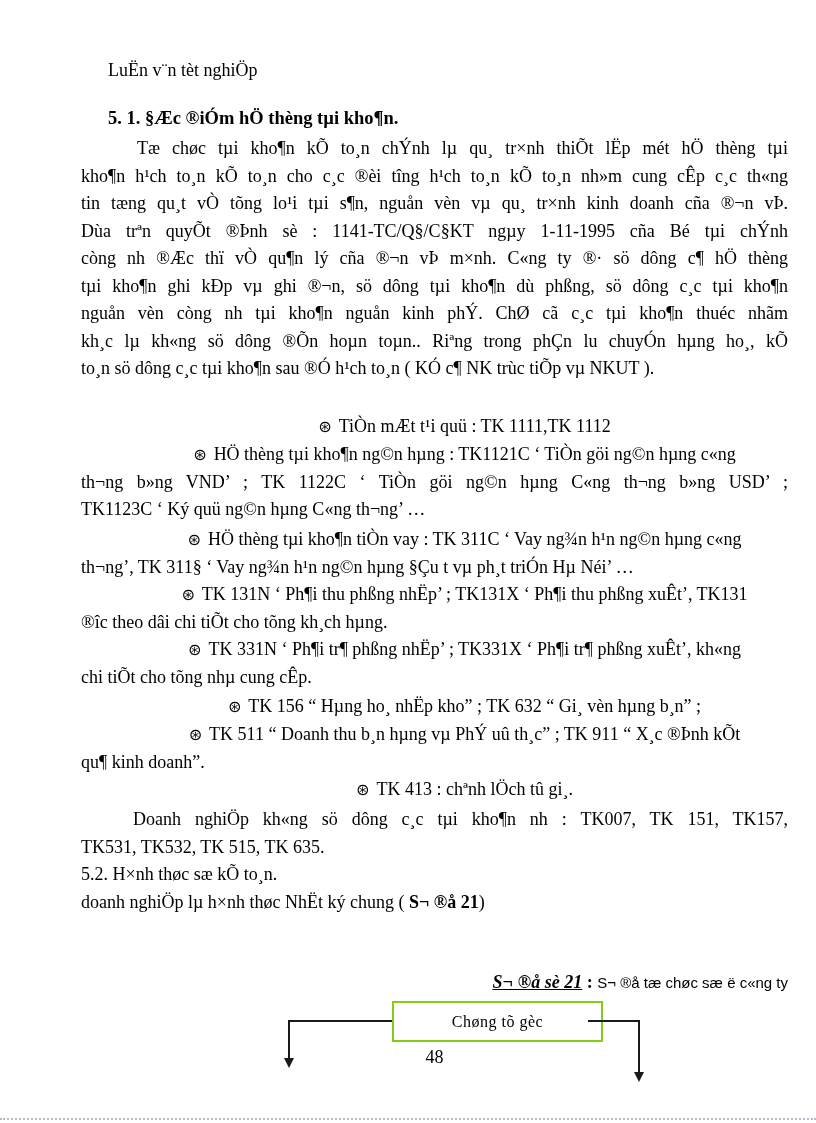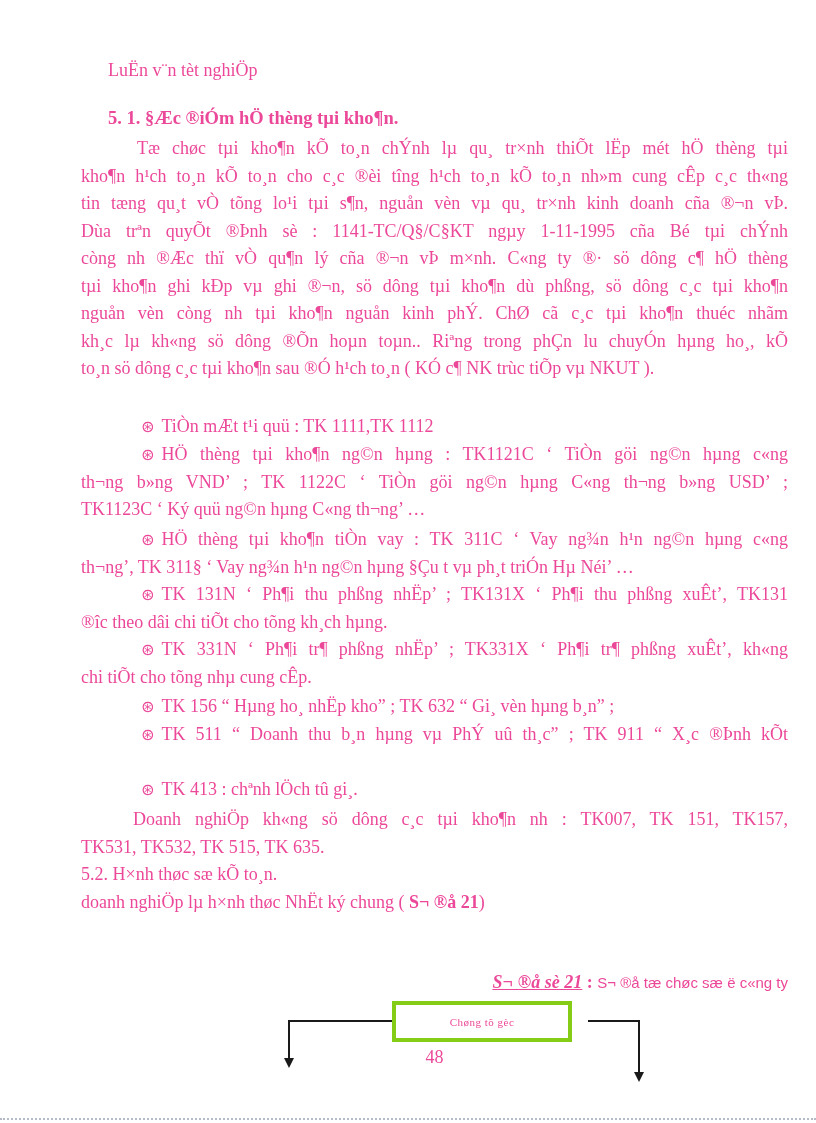--- a/index.html
+++ b/index.html
@@ -1,48 +1,48 @@
 <!DOCTYPE html>
 <html><head>
 <meta charset="utf-8">
 <style>
   * { margin:0; padding:0; box-sizing:border-box; }
   html,body { background:#ffffff; }
   .page {
     position:relative; width:816px; height:1123px; background:#ffffff;
-    font-family:"Liberation Serif","DejaVu Serif",serif; color:#ec4899;
+    font-family:"Liberation Serif","DejaVu Serif",serif; color:#000000;
     overflow:hidden;
   }
   .block { position:absolute; left:81px; width:707px; }
   .narrow { left:108px; width:680px; }
   .hdr { top:59px; display:flex; justify-content:space-between; font-size:18px; line-height:22px; }
   .h51 { top:105px; font-weight:bold; font-size:18.5px; line-height:26px; }
   .h52 { top:861px; font-weight:normal; font-size:18px; line-height:27.5px; }
   .line { font-size:18px; line-height:27.5px; height:27.5px; overflow:hidden; }
   .j { text-align:justify; }
   .j::after { content:""; display:inline-block; width:100%; height:0; }
   .ind-p1 { text-indent:56px; }
-  .ind-bullet { text-indent:60px; }
+  .ind-bullet { text-indent:60px;text-align:center; }
   .ind-close { text-indent:52px; }
   .ind-p52 { text-indent:58px; }
   .p1 { top:135px; }
   .b1 { top:413px; } .b2 { top:441px; } .b3 { top:526px; } .b4 { top:581px; }
   .b5 { top:636px; } .b6 { top:693px; } .b7 { top:721px; } .b8 { top:776px; }
   .closing { top:806px; }
   .p52 { top:889px; }
   .bullet-glyph { font-family:"DejaVu Sans","Liberation Serif",serif; margin-right:7px; font-size:16px; }
   .caption { top:968px; text-align:right; line-height:28px; height:28px; }
   .cap-title { font-weight:bold; font-style:italic; text-decoration:underline; font-size:18px; }
   .cap-colon { font-weight:bold; font-size:18px; }
   .cap-text { font-family:"Liberation Sans","DejaVu Sans",sans-serif; font-size:15px; }
   .fc-box {
-    position:absolute; left:392px; top:1001px; width:180px; height:41px;
-    border:4px solid #84cc16; background:#fff;
+    position:absolute; left:392px; top:1001px; width:211px; height:41px;
+    border:2px solid #84cc16; background:#fff;
     display:flex; align-items:center; justify-content:center;
-    font-size:11px; letter-spacing:0.5px;
+    font-size:16px; letter-spacing:0.5px;
   }
   .fc-line { position:absolute; background:#1a1a1a; }
   .fc-hline-left  { left:289px; top:1020px; width:103px; height:2px; }
   .fc-vline-left  { left:288px; top:1020px; width:2px; height:39px; }
   .fc-hline-right { left:588px; top:1020px; width:52px; height:2px; }
   .fc-vline-right { left:638px; top:1020px; width:2px; height:53px; }
   .fc-arrow { position:absolute; width:0; height:0;
     border-left:5px solid transparent; border-right:5px solid transparent;
     border-top:10px solid #1a1a1a; }
   .fc-arrow-left  { left:284px; top:1058px; }
@@ -97,20 +97,21 @@
     <div class="line j ind-bullet"><span class="bullet-glyph">⊛</span><span>TK 331N ‘ Ph¶i tr¶ phßng nhËp’ ; TK331X ‘ Ph¶i tr¶ phßng xuÊt’, kh«ng</span></div>
     <div class="line">chi tiÕt cho tõng nhµ cung cÊp.</div>
   </div>
 
   <div class="block b6">
     <div class="line ind-bullet"><span class="bullet-glyph">⊛</span><span>TK 156 “ Hµng ho¸ nhËp kho” ; TK 632 “ Gi¸ vèn hµng b¸n” ;</span></div>
   </div>
 
   <div class="block b7">
     <div class="line j ind-bullet"><span class="bullet-glyph">⊛</span><span>TK 511 “ Doanh thu b¸n hµng vµ PhÝ uû th¸c” ; TK 911 “ X¸c ®Þnh kÕt</span></div>
+    <div class="line">qu¶ kinh doanh”.</div>
   </div>
 
   <div class="block b8">
     <div class="line ind-bullet"><span class="bullet-glyph">⊛</span><span>TK 413 : chªnh lÖch tû gi¸.</span></div>
   </div>
 
   <div class="block closing">
     <div class="line j ind-close">Doanh nghiÖp kh«ng sö dông c¸c tµi kho¶n nh­ : TK007, TK 151, TK157,</div>
     <div class="line">TK531, TK532, TK 515, TK 635.</div>
   </div>

